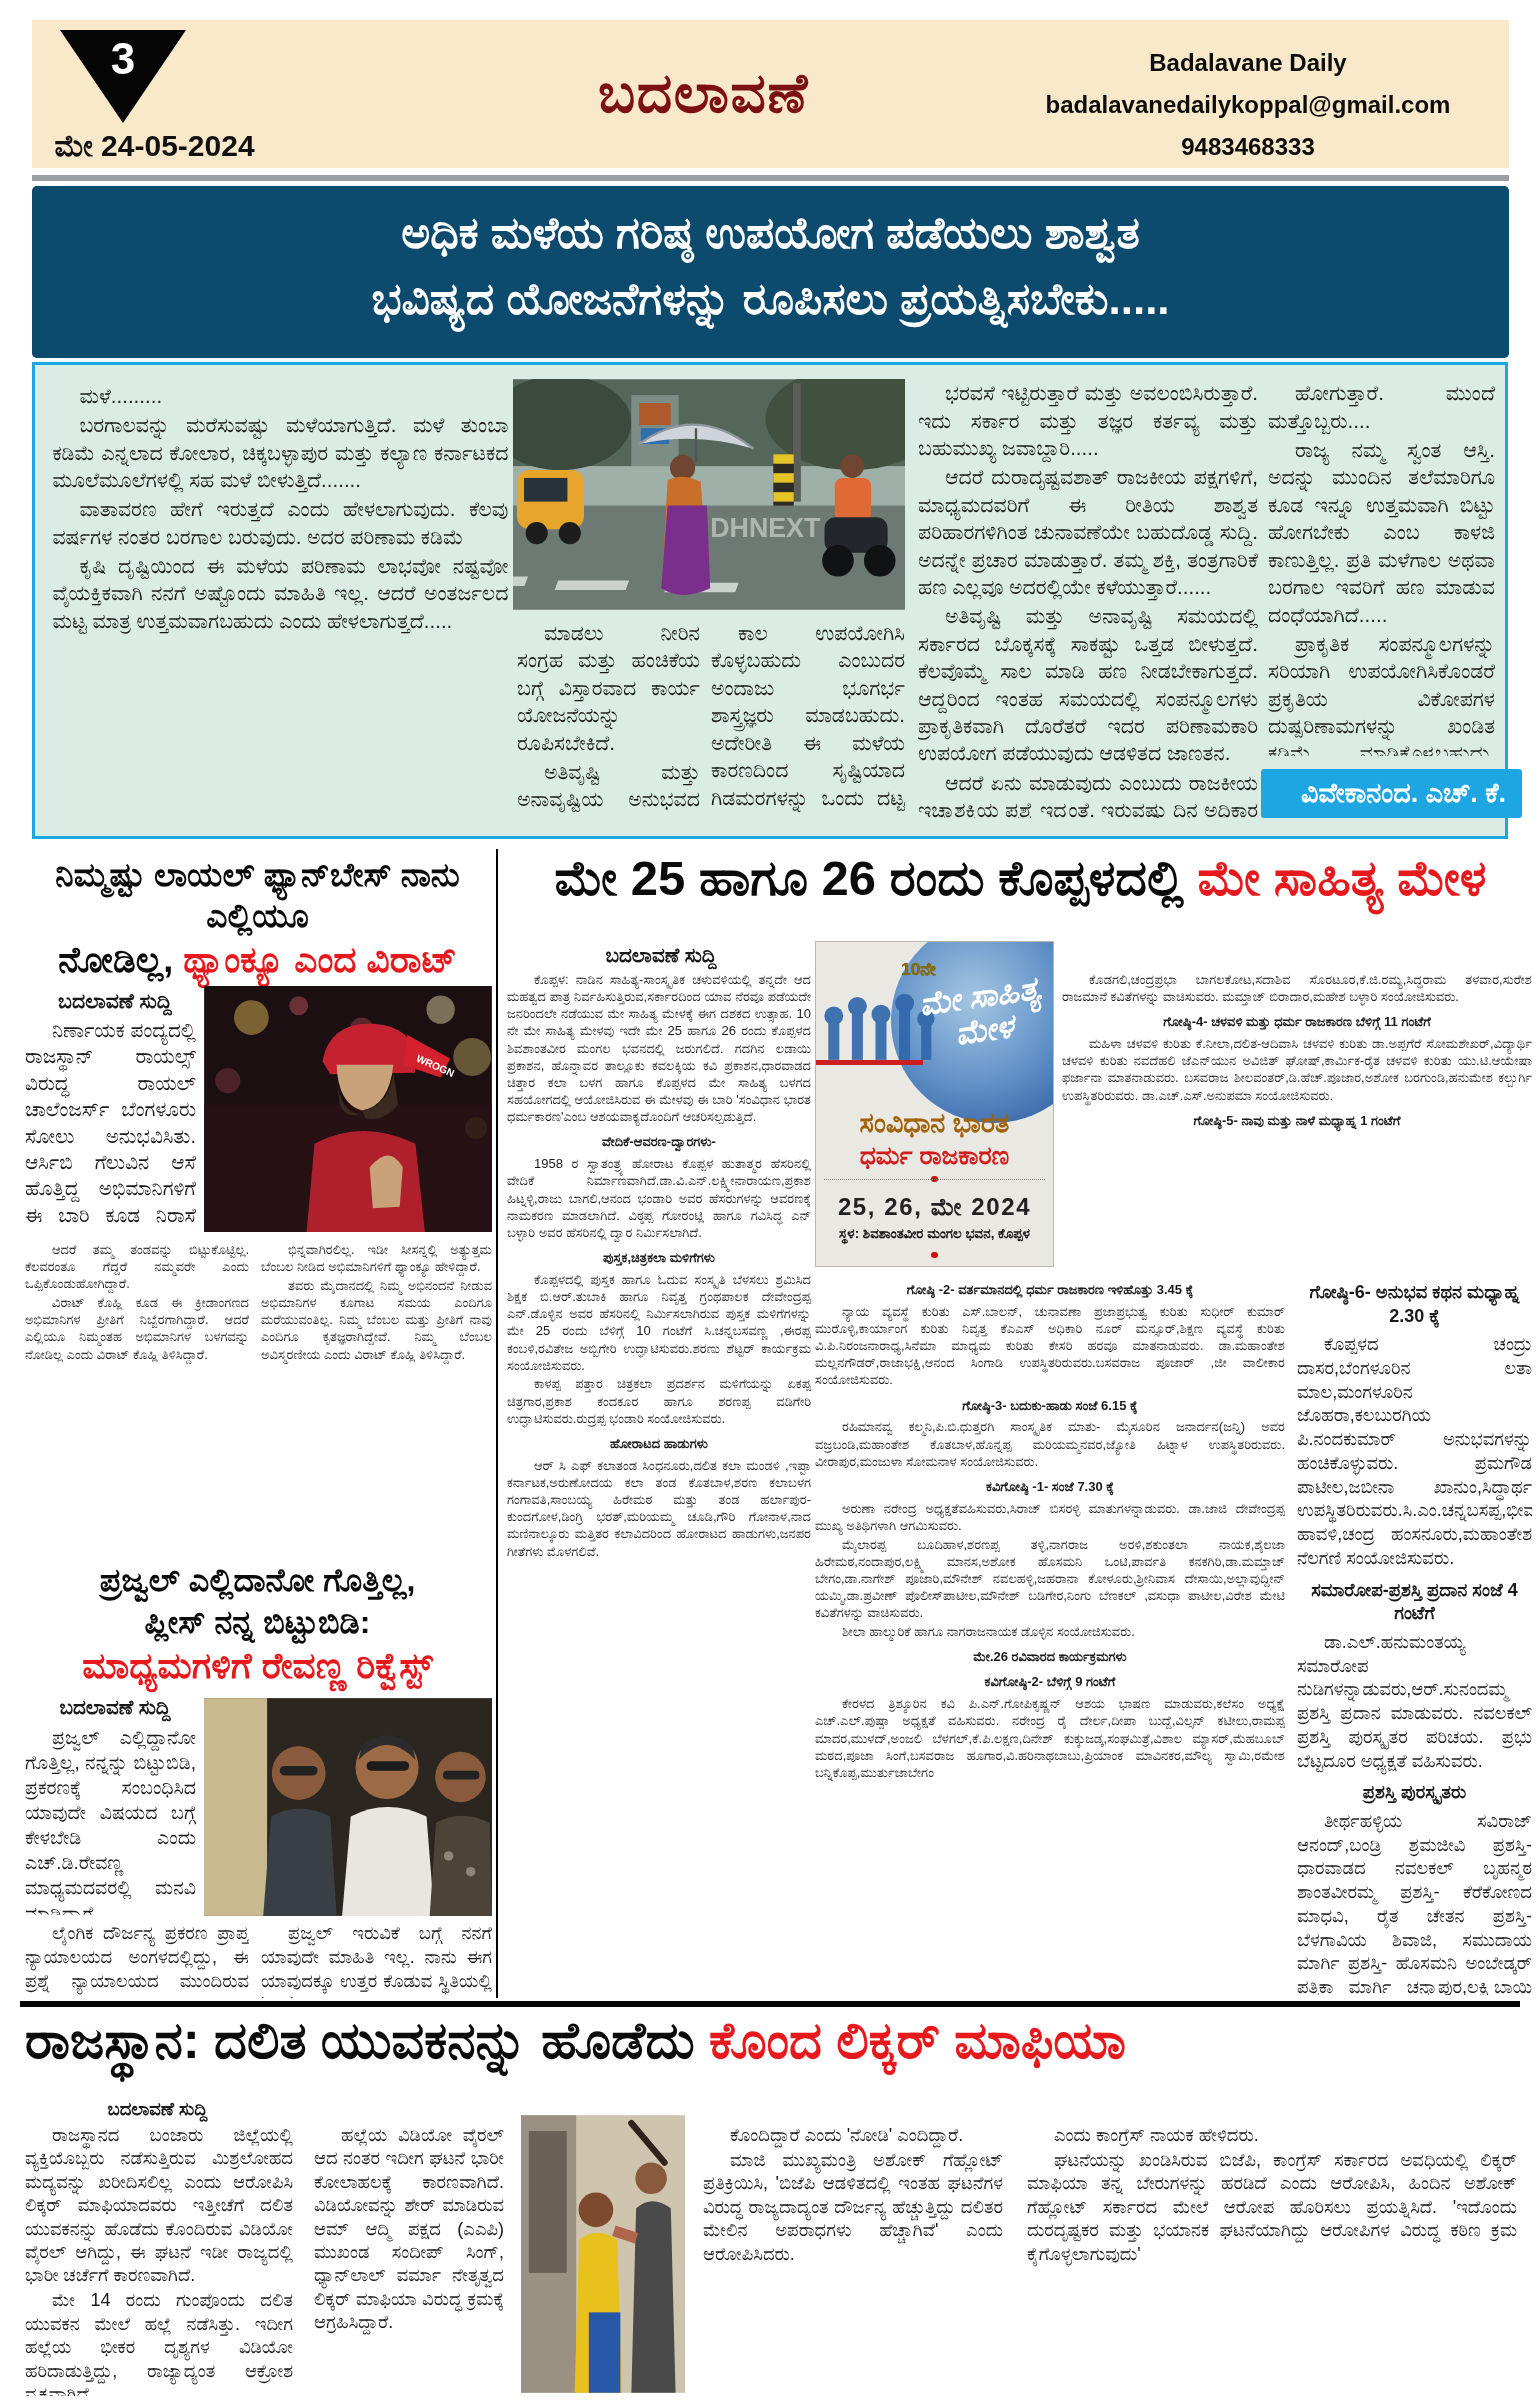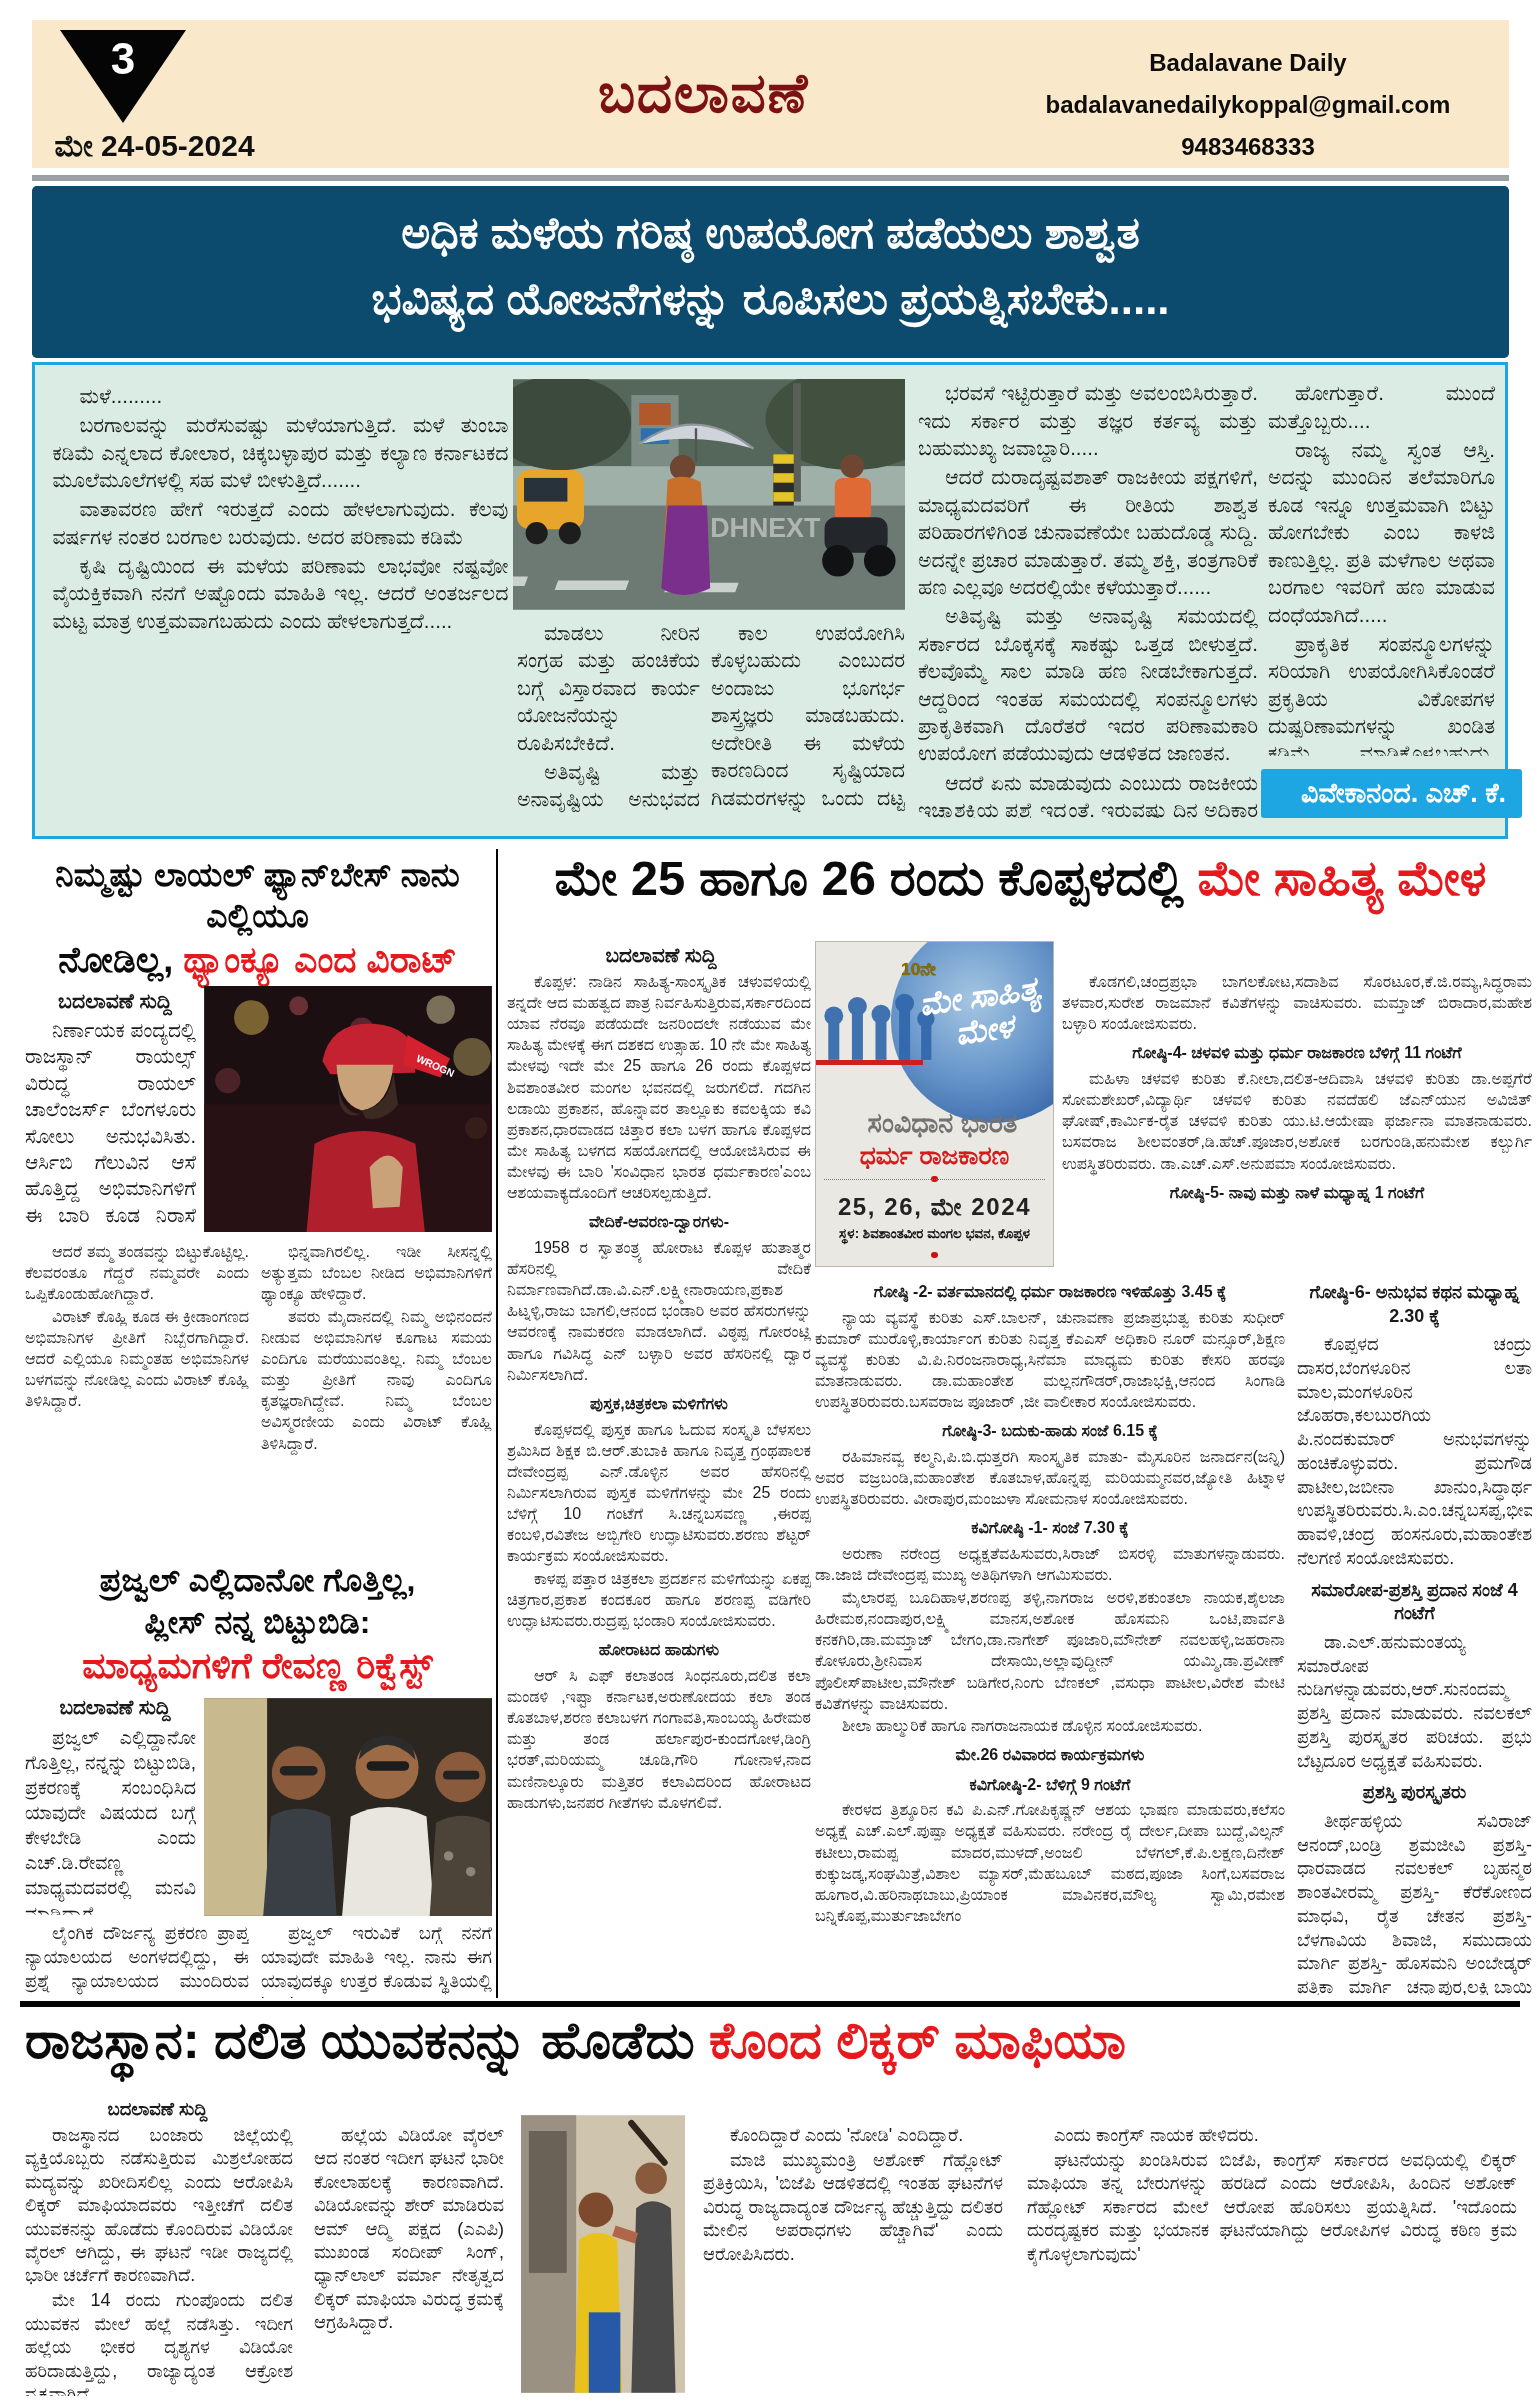--- a/index.html
+++ b/index.html
@@ -20,34 +20,34 @@
   #banner{background:#0c4a6e;border-radius:4.7px;}
   .banner-line{color:#ffffff;font-weight:800;text-align:center;font-size:44px;line-height:1.0;}
   
   #leadbox{background:#daece3;border:3.2px solid #1ea6e3;}
   .lead-col{font-size:20.5px;line-height:1.34;}
   .author-box{background:#1ea6e3;color:#fff;font-size:27px;font-weight:800;text-align:center;line-height:49px;border-radius:3.2px;}
   
   .hl-black{color:#0b0b0b;}
   .hl-red{color:#e8191d;}
   .byline{font-weight:bold;text-align:center;font-size:20.5px;}
-  .small-col{font-size:16px;line-height:1.32;}
+  .small-col{font-size:13px;line-height:1.32;}
   .mini-col{font-size:18px;line-height:1.3;}
   .vrule{background:#050505;}
   .hrule{background:#050505;}
   
   #poster{background:#eae8e3;border:0.8px solid #b9b6ae;overflow:hidden;}
   .poster-circle{position:absolute;left:75px;top:-24px;width:205px;height:205px;border-radius:50%;
      background:radial-gradient(circle at 40% 40%, #9fc3e2 0%, #5b8ec7 45%, #2a5da5 80%, #1d4a8c 100%);opacity:.92;}
   .poster-ed{position:absolute;left:85px;top:17.4px;color:#8a6d00;font-weight:800;font-size:17.4px;text-shadow:0 0 0.8px #5c4a00;}
   .poster-script{position:absolute;left:95px;top:38px;color:#ffffff;font-size:32px;font-weight:bold;font-style:italic;
      transform:rotate(-8deg);line-height:1.05;text-align:center;}
   .fists{position:absolute;left:6.3px;top:47px;width:118px;height:71px;}
   .poster-redline{position:absolute;left:0;top:118px;width:107px;height:4.7px;background:#cc1f1f;}
-  .poster-t1{position:absolute;left:0;top:166px;width:100%;text-align:center;font-size:27px;font-weight:800;color:#737373;padding-left:8px;}
+  .poster-t1{position:absolute;left:0;top:166px;width:100%;text-align:center;font-size:27px;font-weight:800;color:#a16207;}
   .poster-t2{position:absolute;left:0;top:199px;width:100%;text-align:center;font-size:25px;font-weight:800;color:#d31d1d;}
   .poster-dot{position:absolute;left:50%;margin-left:-3.2px;width:6.3px;height:6.3px;border-radius:50%;background:#c11;}
   .poster-dates{position:absolute;left:0;top:251px;width:100%;text-align:center;font-size:24px;font-weight:bold;color:#222;letter-spacing:1.6px;}
   .poster-venue{position:absolute;left:0;top:284px;width:100%;text-align:center;font-size:13.4px;font-weight:bold;color:#111;}
   .dotline{position:absolute;left:8px;right:8px;top:237px;border-top:1.6px dotted #777;}
 </style>
 </head>
 <body>
 
 <div id="page">

